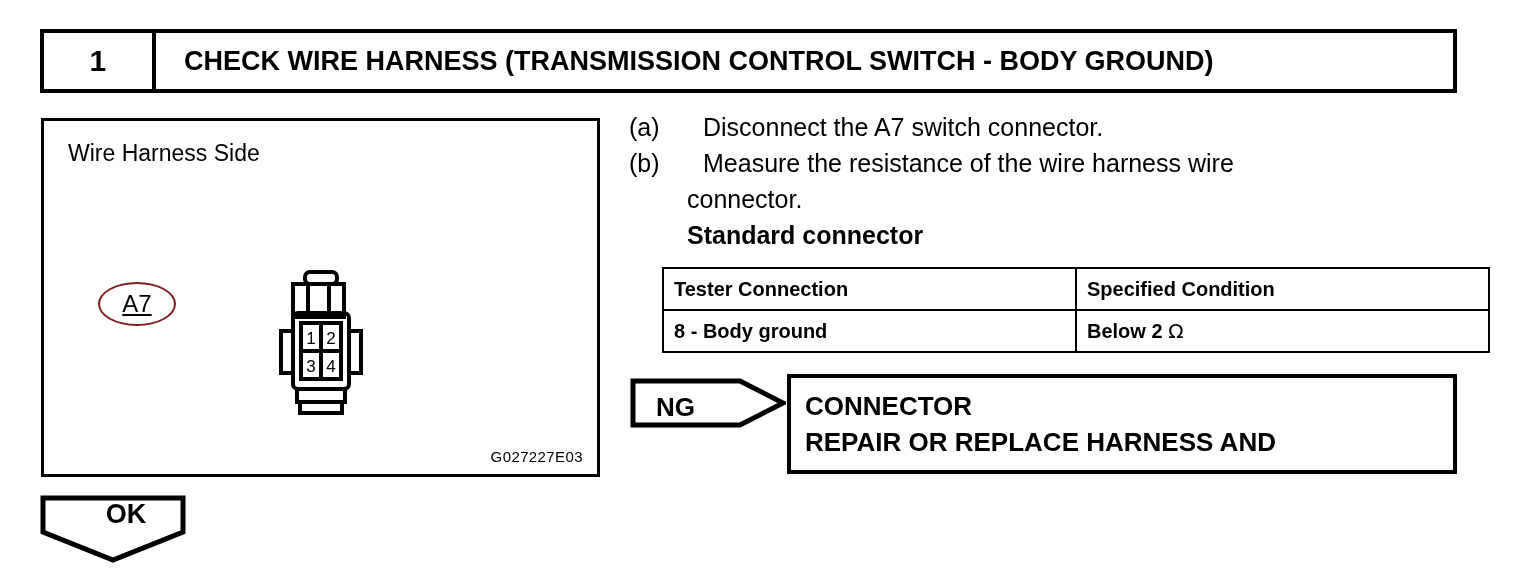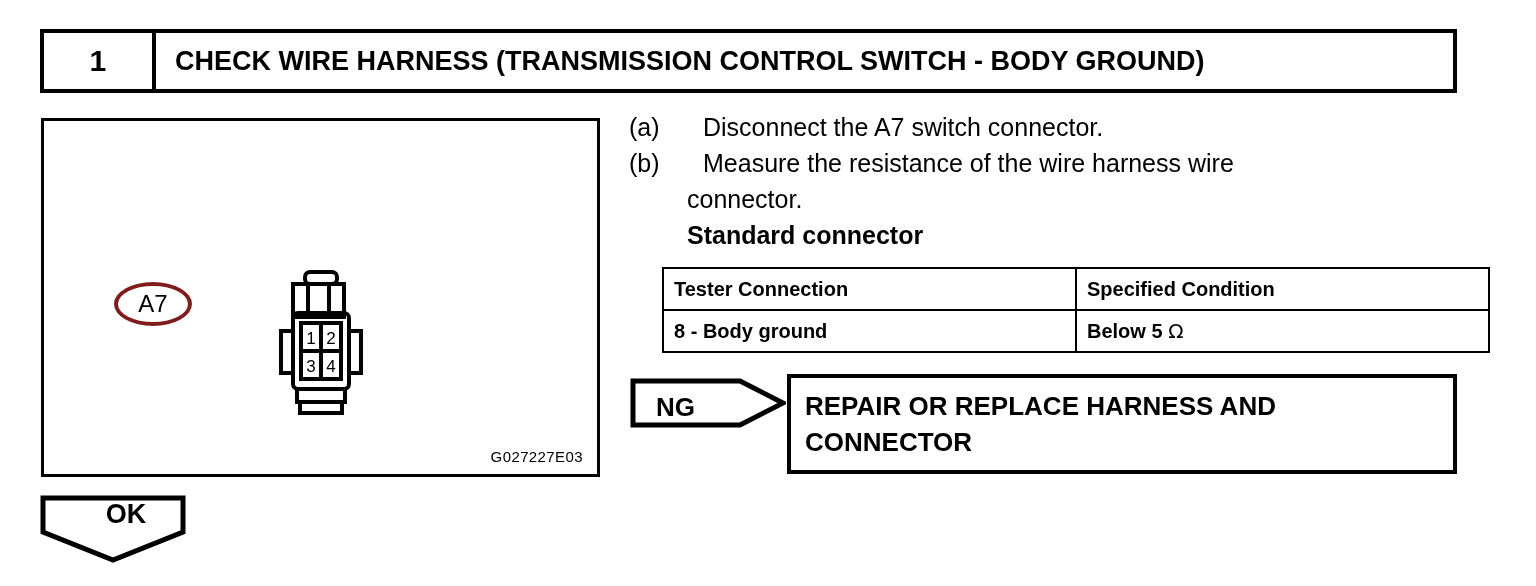--- a/index.html
+++ b/index.html
@@ -38,21 +38,21 @@
   }
   .step-number-cell span {
     font-size: 30px;
     font-weight: bold;
     letter-spacing: 0.5px;
   }
   .step-title-cell {
     flex: 1;
     display: flex;
     align-items: center;
-    padding-left: 19px;
+    padding-left: 28px;
   }
   .step-title-cell span {
     font-size: 27px;
     font-weight: bold;
     letter-spacing: 0px;
     white-space: nowrap;
   }
 
   
   .figure-panel {
@@ -77,30 +77,31 @@
     right: 14px;
     bottom: 9px;
     font-size: 15px;
     letter-spacing: 0.4px;
     font-family: "Liberation Sans", sans-serif;
   }
 
   
   .oval-label {
     position: absolute;
-    left: 70px;
+    left: 54px;
     top: 161px;
     width: 78px;
     height: 44px;
     box-sizing: border-box;
-    border: 4px solid #7f1d1d;
+    border: 2px solid #7f1d1d;
     border-radius: 50%;
     display: flex;
     align-items: center;
     justify-content: center;
+    text-decoration: underline;
   }
   .oval-label span {
     font-size: 24px;
     line-height: 1;
   }
 
   
   .connector {
     position: absolute;
     left: 233px;
@@ -232,20 +233,21 @@
   <div class="step-number-cell">
     <span>1</span>
   </div>
   <div class="step-title-cell">
     <span>CHECK WIRE HARNESS (TRANSMISSION CONTROL SWITCH - BODY GROUND)</span>
   </div>
 </div>
 
 <div class="figure-panel">
 
+  <div class="figure-caption">Wire Harness Side</div>
 
   <div class="oval-label">
     <span>A7</span>
   </div>
 
   <div class="connector">
     <svg width="100" height="152" viewBox="0 0 100 152">
       <g fill="none" stroke="#000" stroke-width="4">
 
         <rect x="28" y="3" width="32" height="12" rx="5"></rect>
@@ -299,35 +301,35 @@
       <col class="c1">
       <col class="c2">
     </colgroup>
   <tbody>
     <tr>
       <td>Tester Connection</td>
       <td>Specified Condition</td>
     </tr>
     <tr>
       <td>8 - Body ground</td>
-      <td><span>Below 5 </span><span class="omega">Ω</span></td>
+      <td><span>Below 2 </span><span class="omega">Ω</span></td>
     </tr>
   </tbody>
 </table>
 
 <div class="ng-arrow">
   <svg width="156" height="50" viewBox="0 0 156 50">
     <polygon points="3,3 110,3 153,25 110,47 3,47" fill="#fff" stroke="#000" stroke-width="5" stroke-linejoin="miter"></polygon>
   </svg>
   <div class="ng-text">NG</div>
 </div>
 
 <div class="ng-result">
+  <div>CONNECTOR</div>
   <div>REPAIR OR REPLACE HARNESS AND</div>
-  <div>CONNECTOR</div>
 </div>
 
 <div class="ok-arrow">
   <svg width="146" height="68" viewBox="0 0 146 68">
     <polygon points="3,3 143,3 143,37 73,65 3,37" fill="#fff" stroke="#000" stroke-width="5" stroke-linejoin="miter"></polygon>
   </svg>
   <div class="ok-text">OK</div>
 </div>
 
 </body></html>

